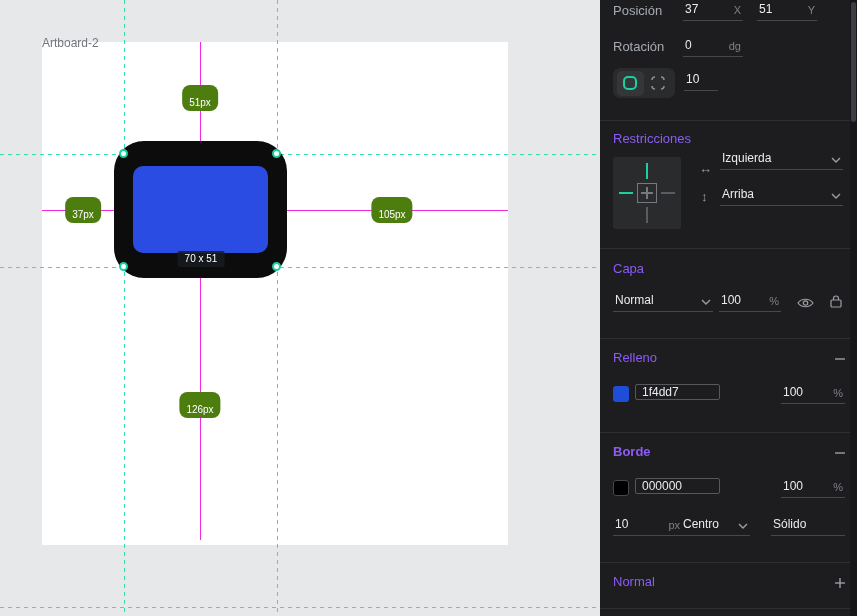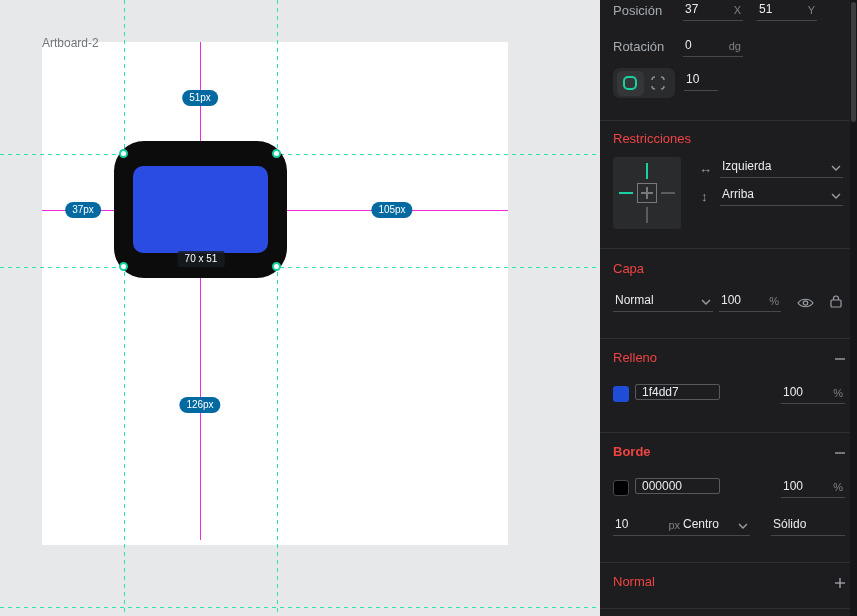--- a/index.html
+++ b/index.html
@@ -18,29 +18,29 @@
     background-image:repeating-linear-gradient(to right,#2fe3ac 0 4px,transparent 4px 8px); }
 
   .dist-v { position:absolute; width:1px; background:#f02ae0; }
   .dist-h { position:absolute; height:1px; background:#f02ae0; }
 
   .shape-outer { position:absolute; left:114px; top:141px; width:173px; height:137px; background:#0c0c0c; border-radius:30px; }
   .shape-inner { position:absolute; left:133px; top:166px; width:135px; height:87px; border-radius:10px; }
 
   .handle { position:absolute; width:9px; height:9px; border:2px solid #18cf9e; background:#ffffff; border-radius:50%; }
 
-  .mlabel { position:absolute; transform:translate(-50%,-50%); background:#0369a1; color:#fff;
-    font-size:10px; padding:2px 7px 3px; border-radius:8px; white-space:nowrap; }
+  .mlabel { position:absolute; transform:translate(-50%,-50%); background:#4d7c0f; color:#fff;
+    font-size:10px; padding:12px 7px 3px; border-radius:8px; white-space:nowrap; }
   .size-label { position:absolute; transform:translate(-50%,-50%); background:rgba(23,27,32,0.82); color:#fff;
     font-size:10px; padding:2px 7px 3px; border-radius:2px; white-space:nowrap; }
 
   
   .panel { position:relative; width:257px; height:616px; background:#1d1d1f; color:#e9ebee; font-size:12px; flex:none; }
   .divider { position:absolute; left:0; width:257px; height:1px; background:#2e2f32; }
-  .sec-h { position:absolute; font-size:13px; color:#ef4444; cursor:default; }
+  .sec-h { position:absolute; font-size:13px; color:#8b5cf6; cursor:default; }
   .lbl { position:absolute; font-size:13px; color:#a6abb2; cursor:default; }
   .unit { color:#7c8086; font-size:11px; }
 
   .field { position:absolute; display:flex; align-items:flex-end; justify-content:space-between;
     border-bottom:1px solid #46484c; padding:0 2px 4px 2px; height:20px; }
   .field input { background:transparent; border:none; outline:none; color:#e9ebee;
     font:12px "Liberation Sans",sans-serif; width:60%; padding:0; }
 
   .dropdown { position:absolute; display:flex; align-items:flex-end; justify-content:space-between;
     border-bottom:1px solid #46484c; padding:0 2px 4px 2px; height:20px; color:#e9ebee; cursor:pointer; }
@@ -154,21 +154,21 @@
     <div class="cw">
       <div class="cw-top"></div>
       <div class="cw-left"></div>
       <div class="cw-right"></div>
       <div class="cw-bottom"></div>
       <div class="cw-center"></div>
       <div class="cw-plus-h"></div>
       <div class="cw-plus-v"></div>
     </div>
     <span class="arrow-glyph" style="left:99px; top:161px;">↔</span>
-    <div class="dropdown" style="left:120px; top:158px; width:123px;">
+    <div class="dropdown" style="left:120px; top:150px; width:123px;">
       <span>Izquierda</span>
       <svg class="chev" width="10" height="6" viewBox="0 0 10 6" fill="none" stroke="currentColor" stroke-width="1.4">
           <polyline points="1,1 5,5 9,1"></polyline>
         </svg>
     </div>
     <span class="arrow-glyph" style="left:101px; top:189px;">↕</span>
     <div class="dropdown" style="left:120px; top:186px; width:123px;">
       <span>Arriba</span>
       <svg class="chev" width="10" height="6" viewBox="0 0 10 6" fill="none" stroke="currentColor" stroke-width="1.4">
           <polyline points="1,1 5,5 9,1"></polyline>

